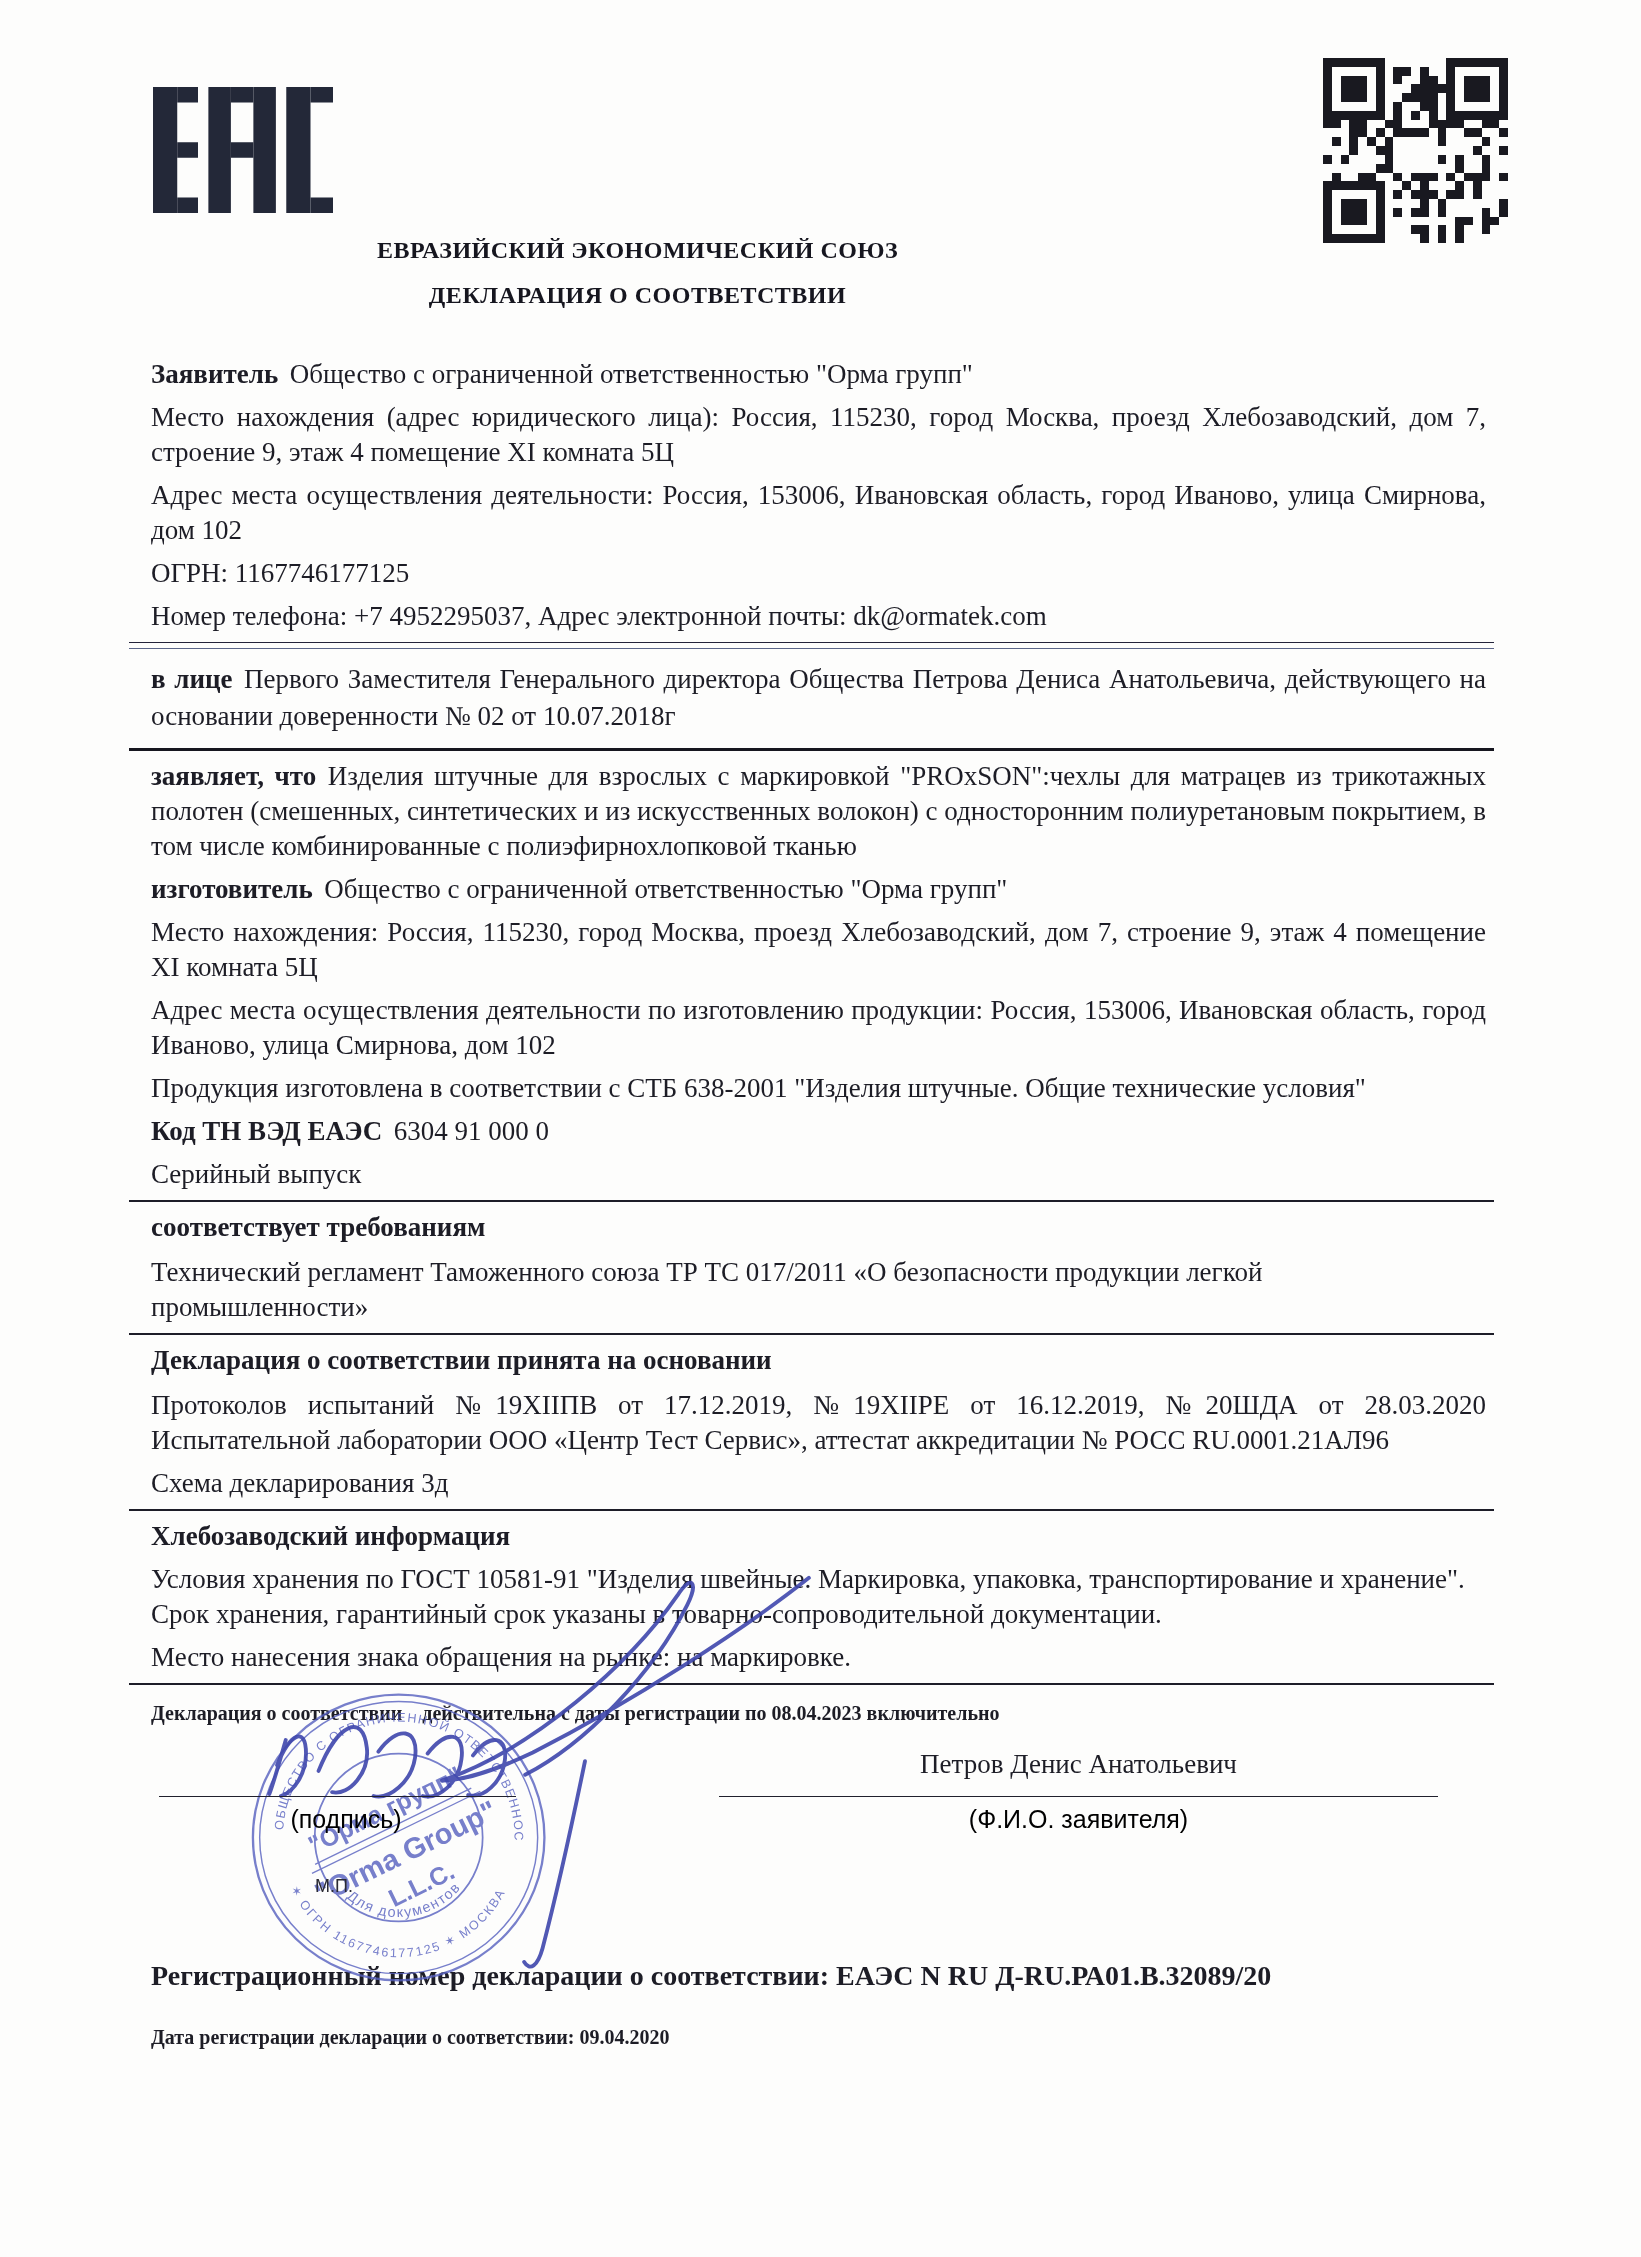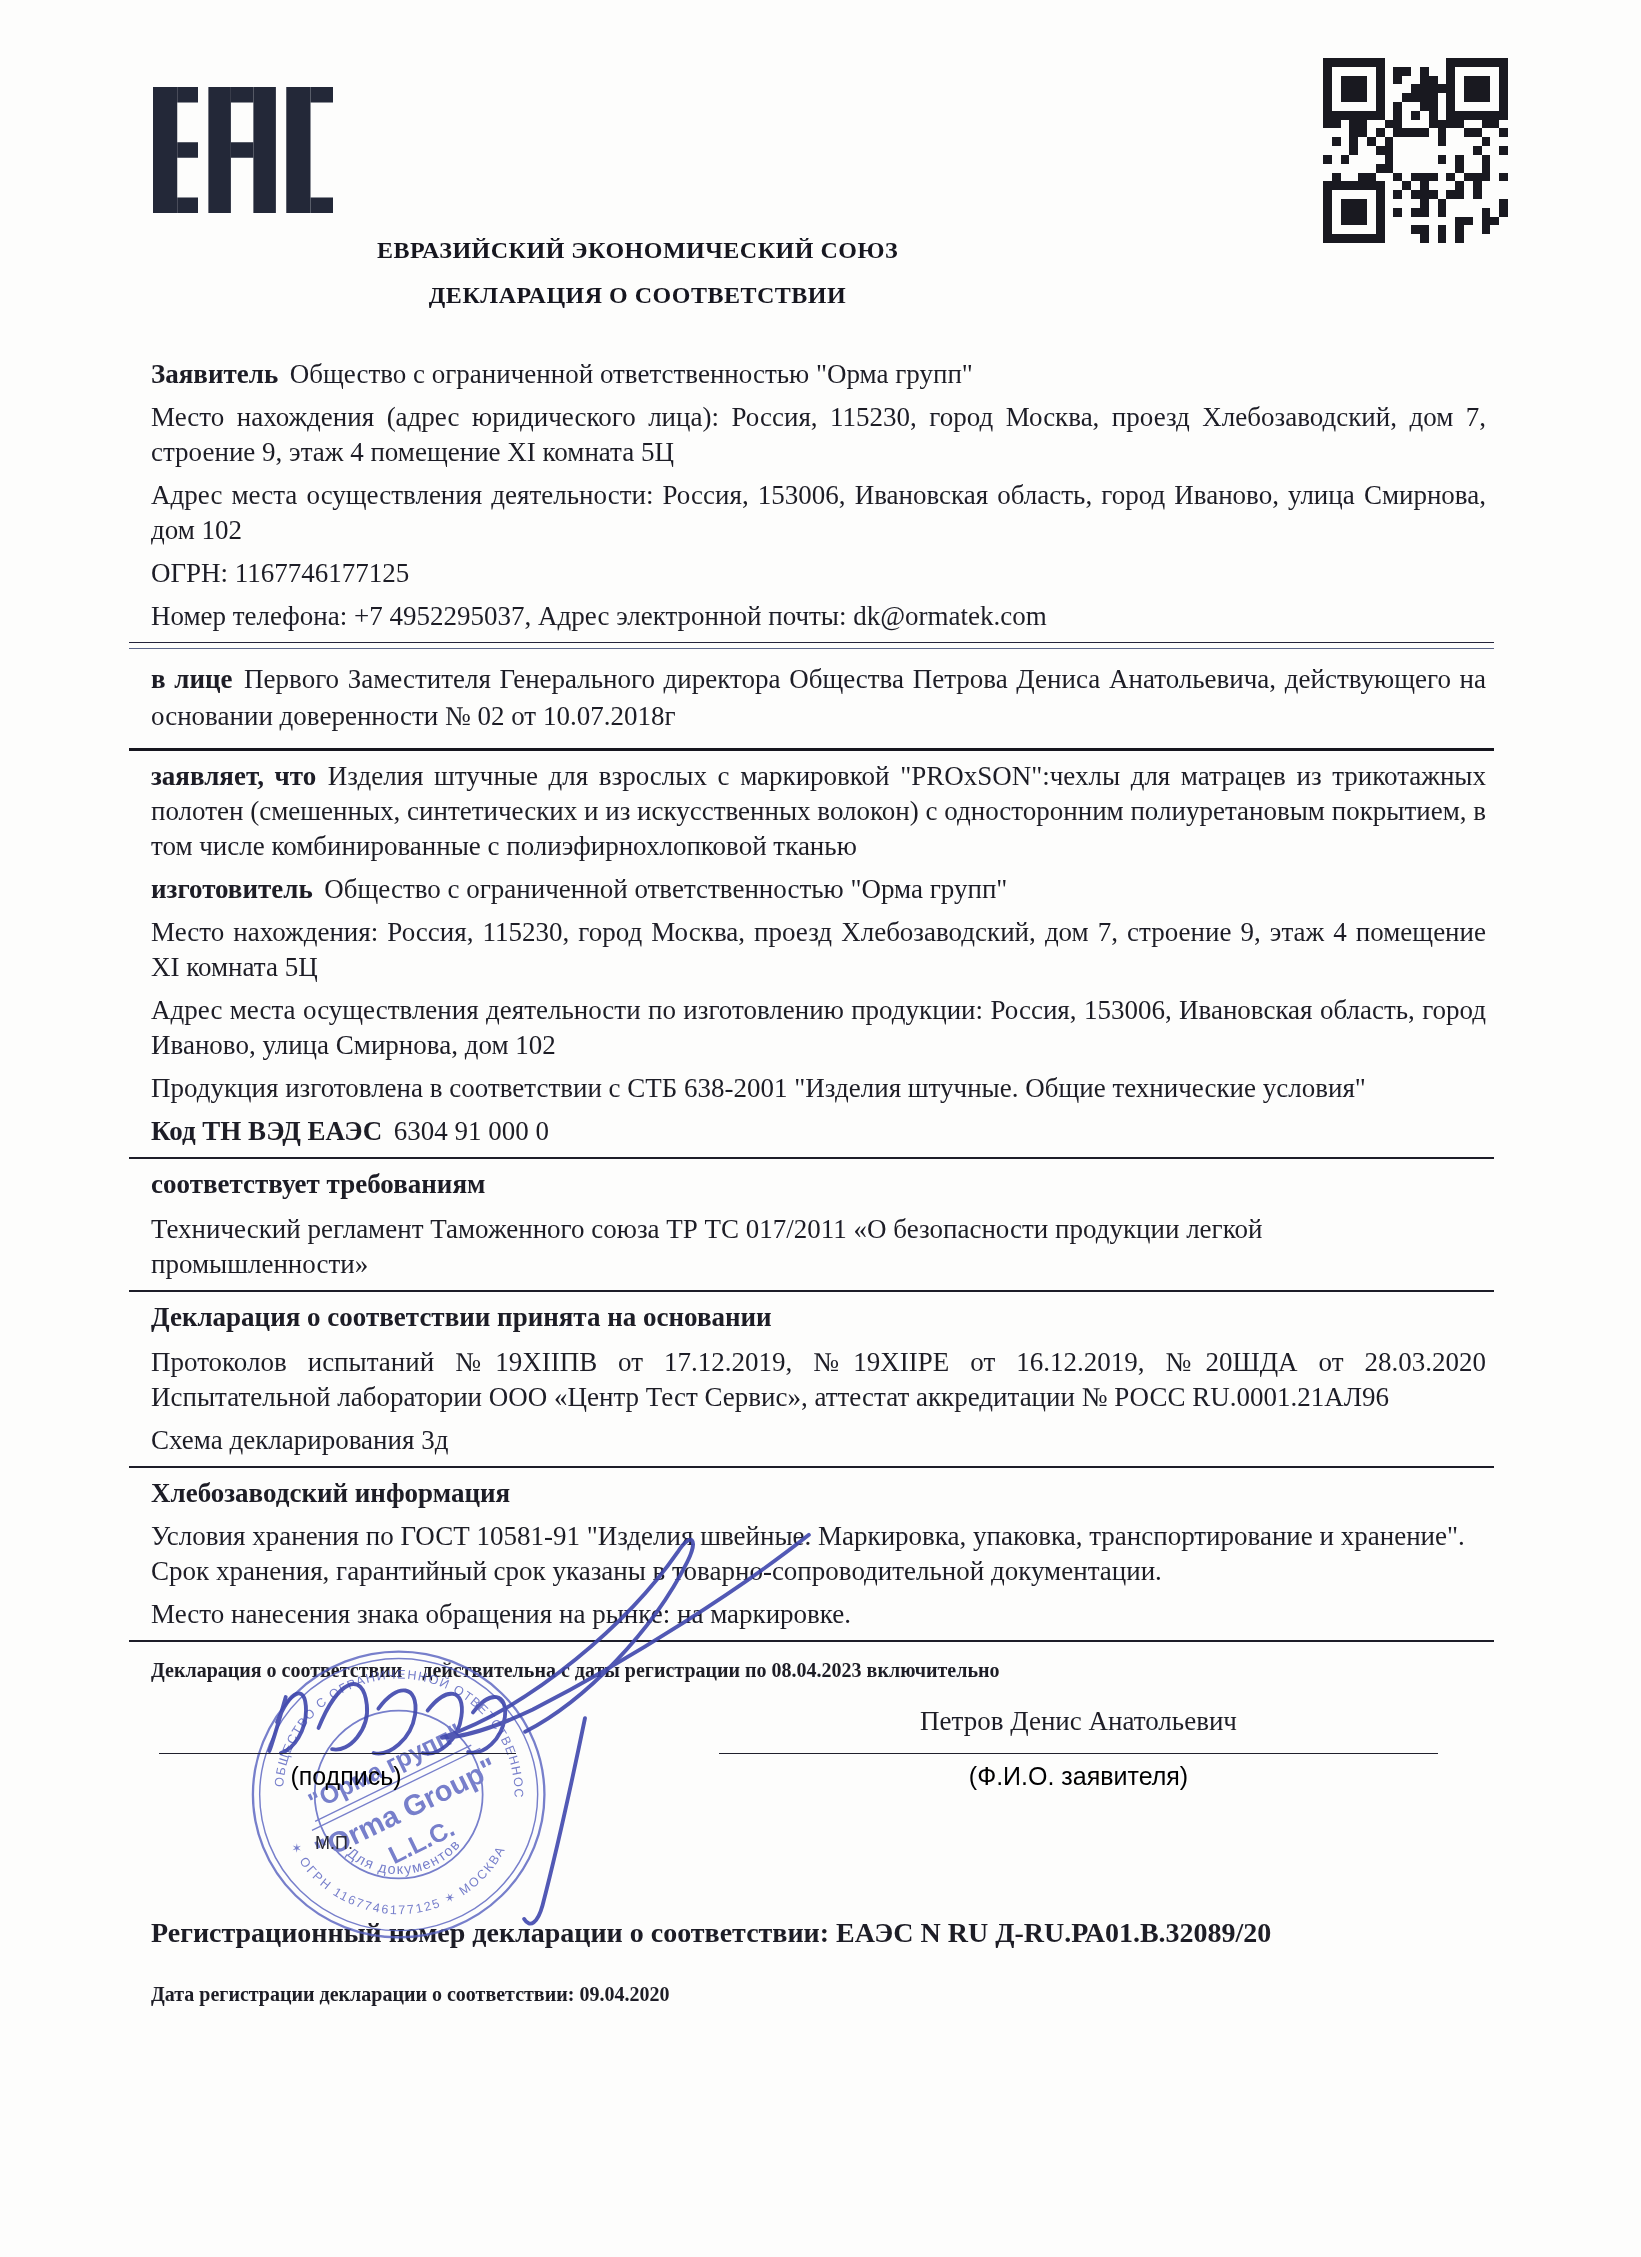--- a/index.html
+++ b/index.html
@@ -298,20 +298,21 @@
     <p class="rep just"><b class="lbl">в лице</b><span>Первого Заместителя Генерального директора Общества Петрова Дениса Анатольевича, действующего на основании доверенности № 02 от 10.07.2018г</span></p>
 
     <div class="rule rule-thick"></div>
 
     <p class="just"><b class="lbl">заявляет, что</b><span>Изделия штучные для взрослых с маркировкой "PROxSON":чехлы для матрацев из трикотажных полотен (смешенных, синтетических и из искусственных волокон) с односторонним полиуретановым покрытием, в том числе комбинированные с полиэфирнохлопковой тканью</span></p>
     <p><b class="lbl">изготовитель</b><span>Общество с ограниченной ответственностью "Орма групп"</span></p>
     <p class="just">Место нахождения: Россия, 115230, город Москва, проезд Хлебозаводский, дом 7, строение 9, этаж 4 помещение XI комната 5Ц</p>
     <p class="just">Адрес места осуществления деятельности по изготовлению продукции: Россия, 153006, Ивановская область, город Иваново, улица Смирнова, дом 102</p>
     <p class="just">Продукция изготовлена в соответствии с СТБ 638-2001 "Изделия штучные. Общие технические условия"</p>
     <p class="gap8"><b class="lbl">Код ТН ВЭД ЕАЭС</b><span>6304 91 000 0</span></p>
+    <p>Серийный выпуск</p>
 
     <div class="rule"></div>
 
     <p class="b">соответствует требованиям</p>
     <p class="gap10">Технический регламент Таможенного союза ТР ТС 017/2011 «О безопасности продукции легкой промышленности»</p>
 
     <div class="rule"></div>
 
     <p class="b">Декларация о соответствии принята на основании</p>
     <p class="just gap10">Протоколов испытаний №19ХIIПВ от 17.12.2019, №19ХIIРЕ от 16.12.2019, №20ШДА от 28.03.2020 Испытательной лаборатории ООО «Центр Тест Сервис», аттестат аккредитации № РОСС RU.0001.21АЛ96</p>

